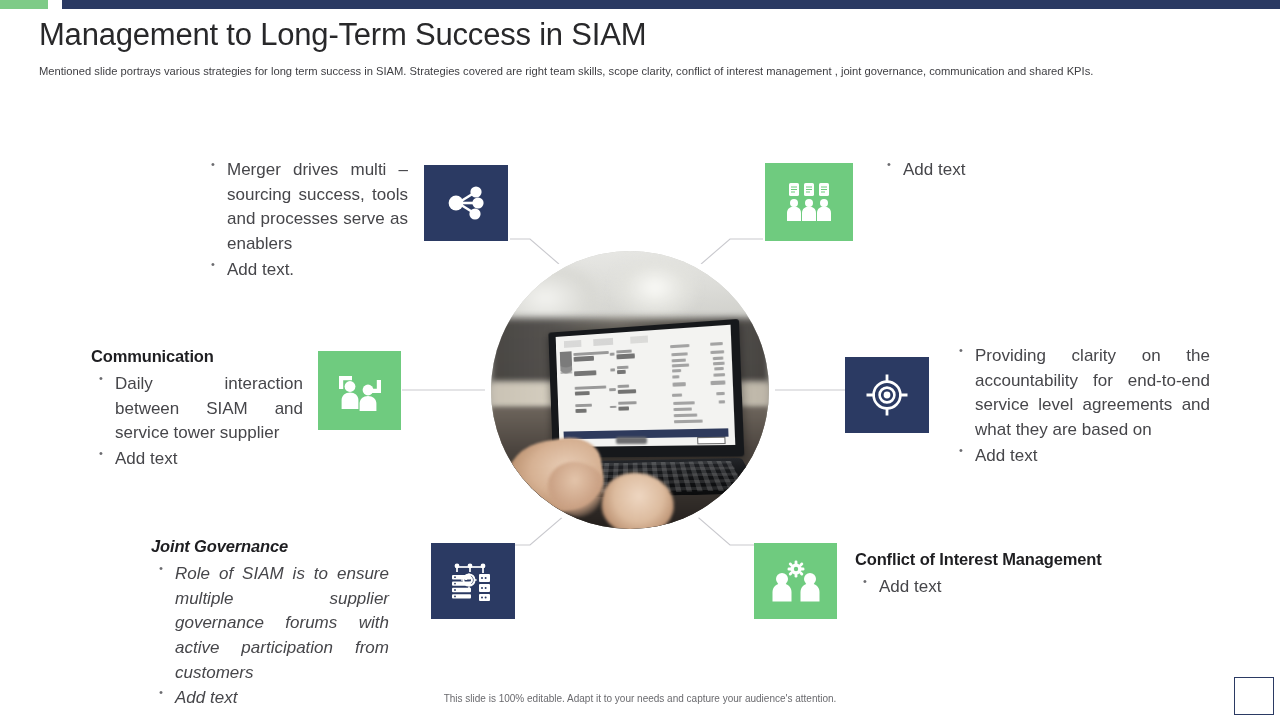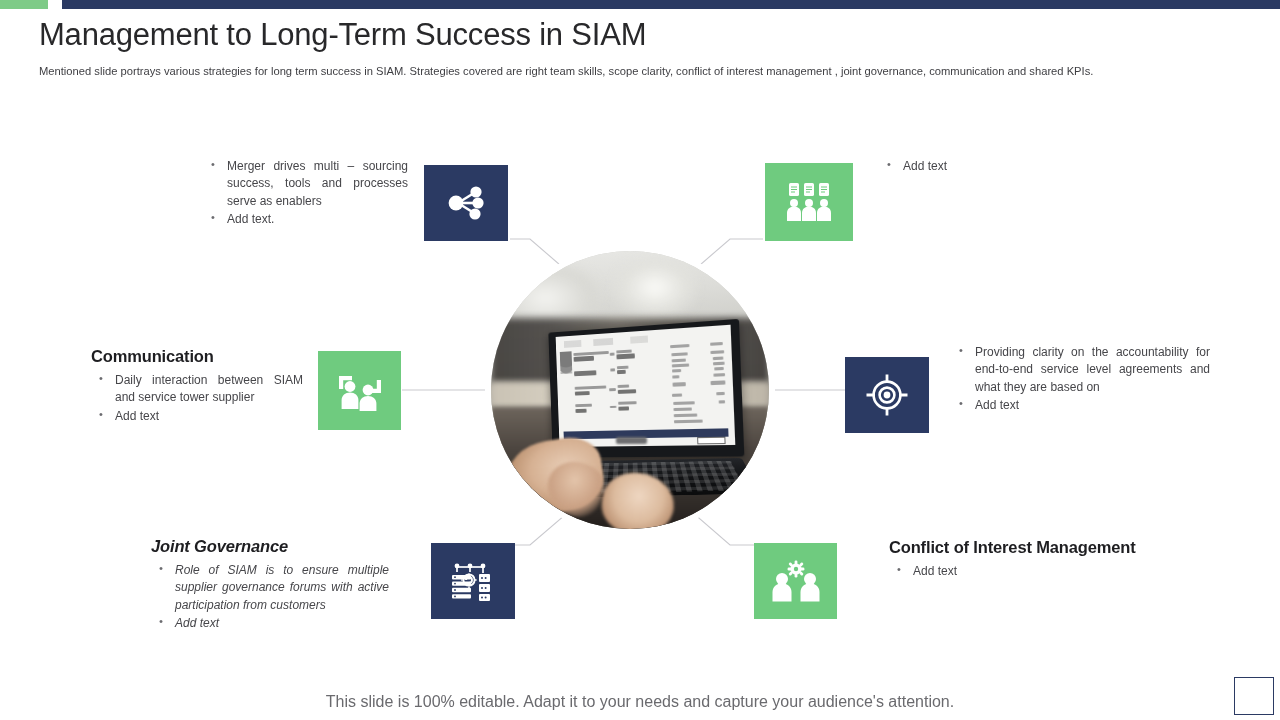--- a/index.html
+++ b/index.html
@@ -174,33 +174,33 @@
 
   
   .block { position: absolute; }
   .block h3 {
     font-size: 16.5px; font-weight: bold; color: #1E1E21;
     letter-spacing: -0.15px; margin-bottom: 6px; white-space: nowrap;
   }
   .block ul { list-style: none; }
   .block li {
     position: relative; padding-left: 24px;
-    font-size: 12px; color: #46464A; line-height: 1.45;
+    font-size: 17px; color: #46464A; line-height: 1.45;
     margin-bottom: 1px;
   }
   .block li::before {
     content: "•"; position: absolute; left: 8px; top: -1px;
     font-size: 11px; color: #6B6B6F;
   }
   .jus li { text-align: justify; }
 
   
   .footer-note {
     position: absolute; left: 0; top: 693px; width: 1280px;
-    text-align: center; font-size: 16px; color: #6A6A6E;
+    text-align: center; font-size: 10px; color: #6A6A6E;
   }
   .corner-box {
     position: absolute; left: 1234px; top: 677px;
     width: 40px; height: 38px; border: 1px solid #2B3A63; background: #fff;
   }
 </style>
 </head>
 <body>
 
 <div id="slide">
@@ -467,21 +467,21 @@
   </div>
 
   <div class="block jus" style="left:151px; top:537px; width:238px;font-style:italic;">
     <h3>Joint Governance</h3>
     <ul>
       <li>Role of SIAM is to ensure  multiple supplier governance    forums with active participation from  customers</li>
       <li>Add text</li>
     </ul>
   </div>
 
-  <div class="block jus" style="left:855px; top:538px; width:300px;margin-left:34px;">
+  <div class="block jus" style="left:855px; top:550px; width:300px;">
     <h3>Conflict of Interest Management</h3>
     <ul>
       <li>Add text</li>
     </ul>
   </div>
 
   <div class="footer-note">This slide is 100% editable.  Adapt it to your needs and capture your audience's attention.</div>
   <div class="corner-box"></div>
 
 </div>

